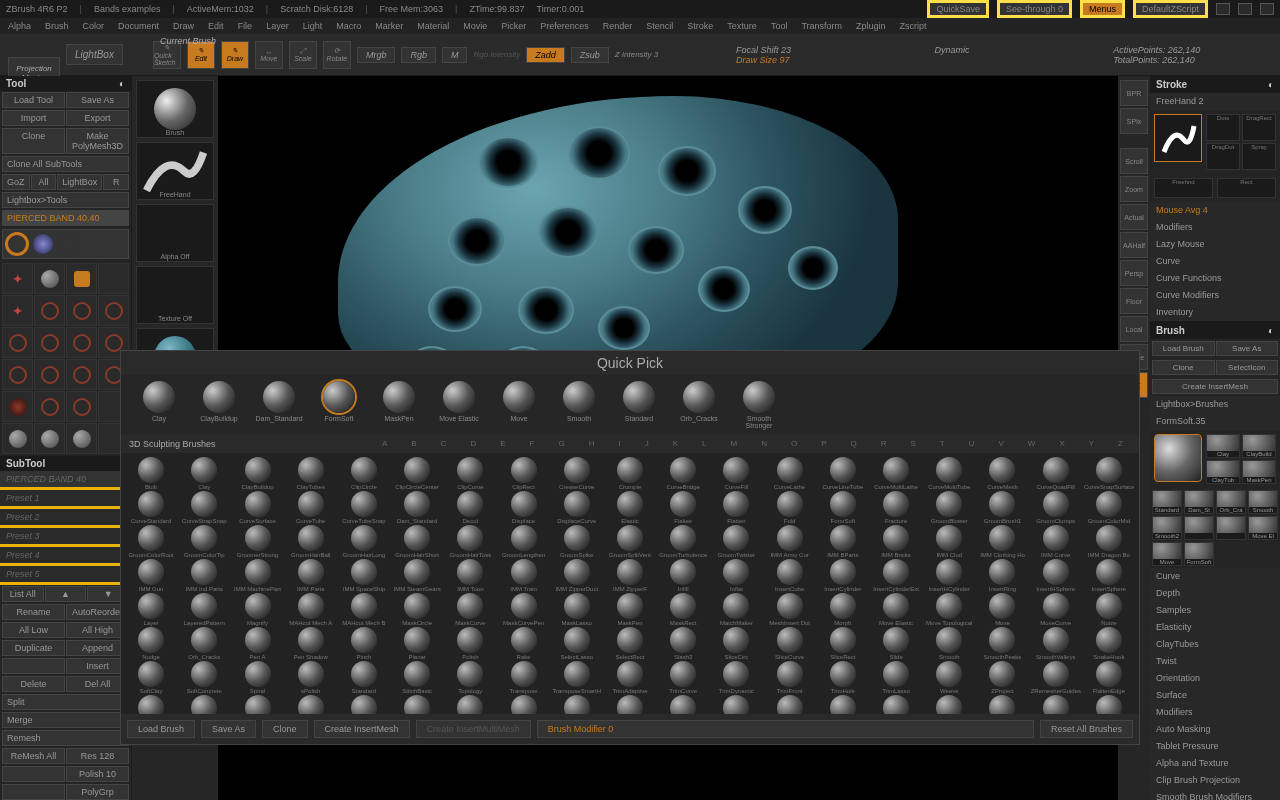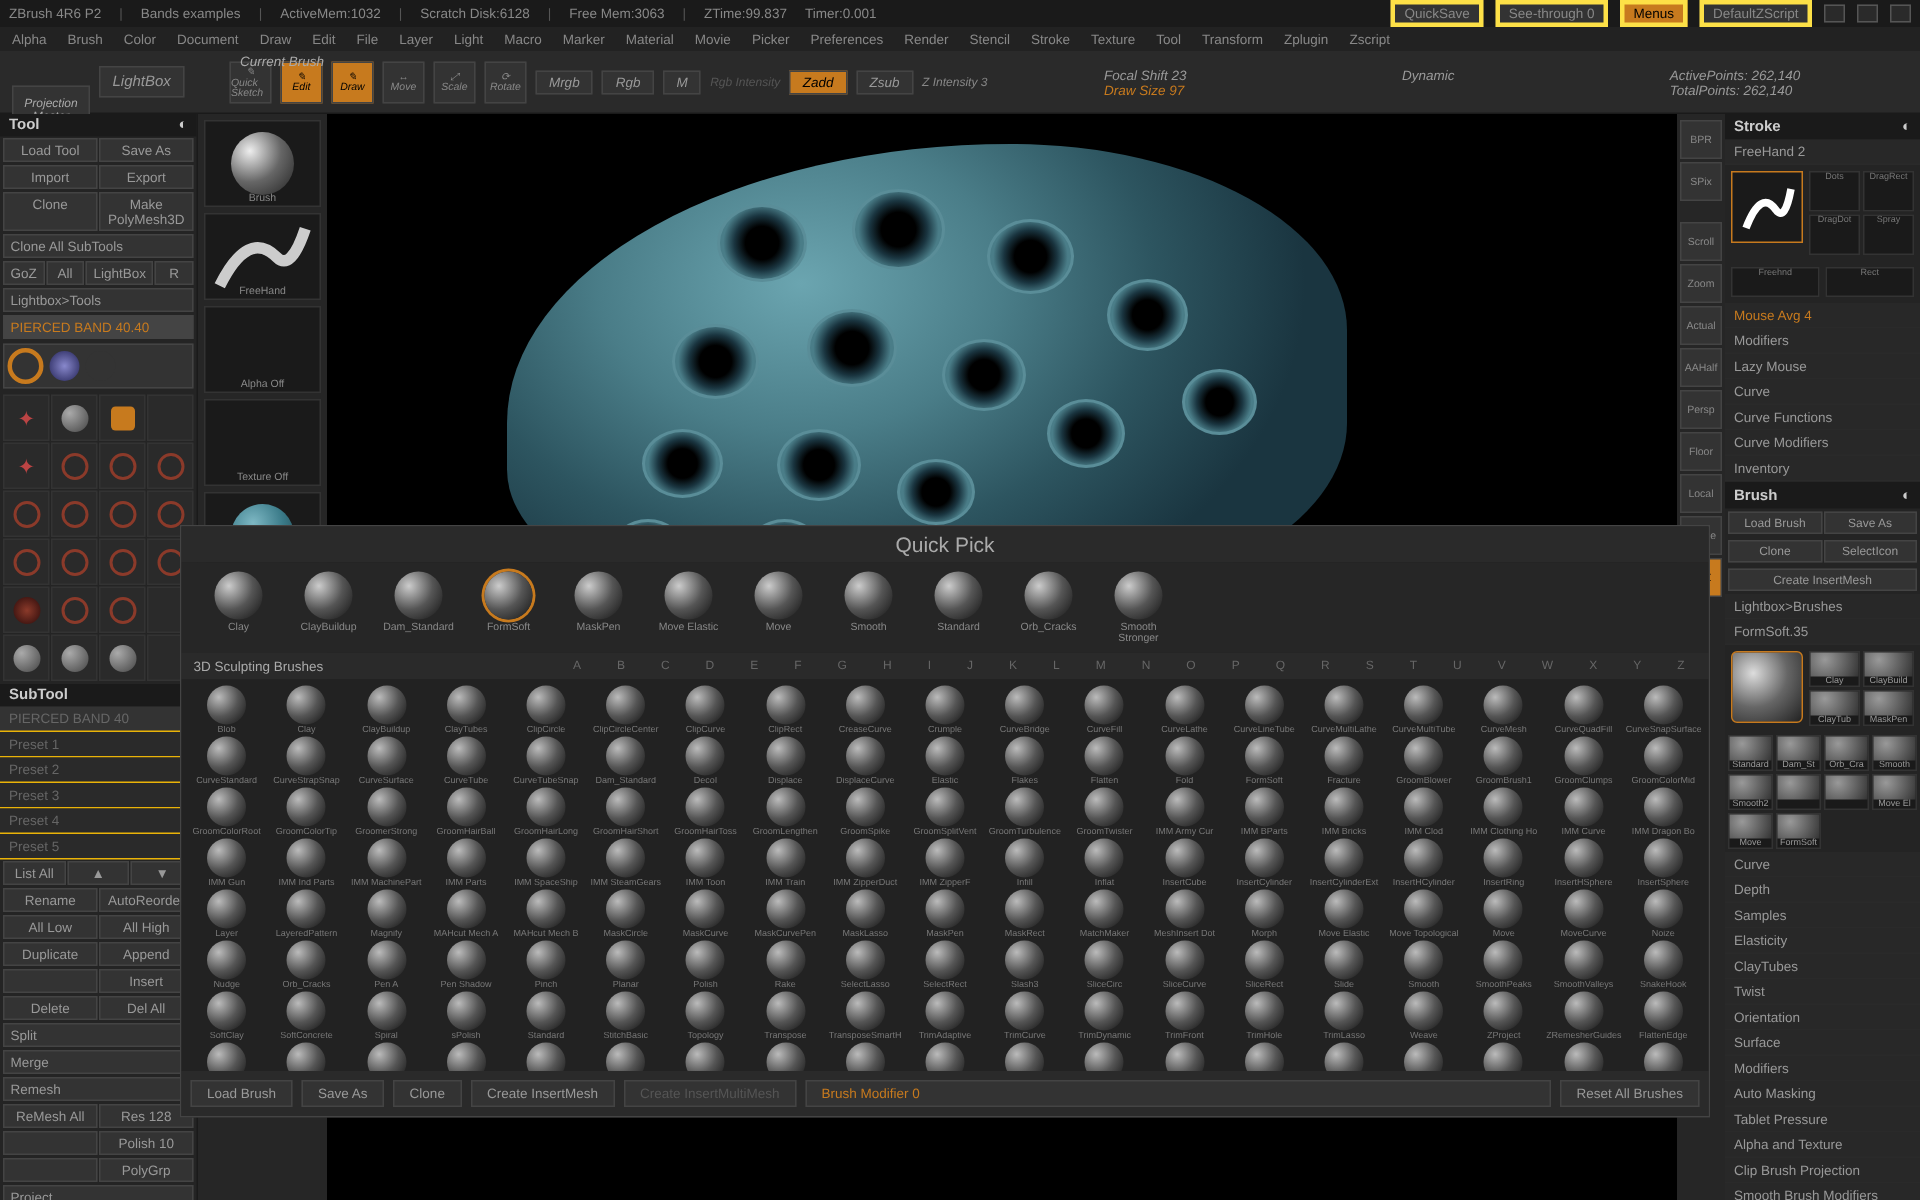--- a/index.html
+++ b/index.html
@@ -25,21 +25,21 @@
 .leftpanel .lbtn { flex:1; background:#333; border:1px solid #444; padding:2px 4px; font-size:9px; text-align:center; }
 .leftpanel .preview { height:40px; background:#333; margin:2px; border:1px solid #444; display:flex; align-items:center; padding:2px; gap:4px; }
 .leftpanel .ring { width:24px; height:24px; border:3px solid #c77a1e; border-radius:50%; }
 .leftpanel .grid { display:grid; grid-template-columns:repeat(4,1fr); gap:1px; padding:2px; }
 .leftpanel .gcell { aspect-ratio:1; background:#2a2a2a; border:1px solid #333; display:flex; align-items:center; justify-content:center; }
 .leftpanel .gcell .circ { width:18px; height:18px; border:2px solid #8b3a2a; border-radius:50%; }
 .leftpanel .gcell .star { color:#b44; font-size:14px; }
 .leftpanel .gcell .sph { width:18px; height:18px; background:radial-gradient(circle at 30% 30%,#aaa,#444); border-radius:50%; }
 .leftpanel .sub { flex:1; }
 .leftpanel .sbtn { background:#333; border:1px solid #444; padding:2px 4px; font-size:9px; margin:1px 2px; }
-.leftpanel .subitem { padding:3px 6px; background:#2a2a2a; border-bottom:1px solid #eab308; font-size:9px; color:#666; }
+.leftpanel .subitem { padding:3px 6px; background:#2a2a2a; border-bottom:3px solid #eab308; font-size:9px; color:#666;font-style:italic; }
 .leftcol2 { width:86px; background:#262626; }
 .leftcol2 .slot { height:58px; margin:4px; background:#1a1a1a; border:1px solid #333; display:flex; align-items:center; justify-content:center; position:relative; }
 .leftcol2 .sphere { width:42px; height:42px; background:radial-gradient(circle at 30% 30%,#eee,#666,#222); border-radius:50%; }
 .leftcol2 .mat { width:42px; height:42px; background:radial-gradient(circle at 35% 30%,#7eb8c4,#3a7a88,#1a3a42); border-radius:50%; }
 .leftcol2 .lbl { position:absolute; bottom:1px; left:0; right:0; text-align:center; font-size:7px; color:#888; }
 .leftcol2 .grad { height:12px; margin:4px; background:linear-gradient(90deg,#f00,#ff0,#0f0); border:1px solid #333; }
 .canvas { flex:1; background:#000; position:relative; }
 .canvas .model { position:absolute; top:20px; left:120px; width:560px; height:310px; background:radial-gradient(ellipse 60% 80% at 35% 30%,#6ba5b0,#4a7d88 40%,#2d5560 70%,#1a3540); border-radius:60% 40% 40% 30%; overflow:hidden; }
 .canvas .holes { position:absolute; inset:0; }
 .canvas .hole { position:absolute; border-radius:50%; background:radial-gradient(circle,#000 30%,#1a3540 50%,#4a7d88 70%); border:2px solid #5a8d98; }

